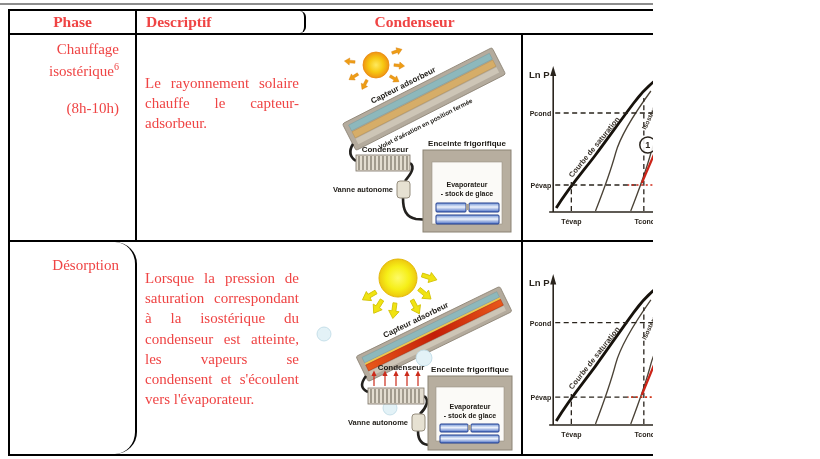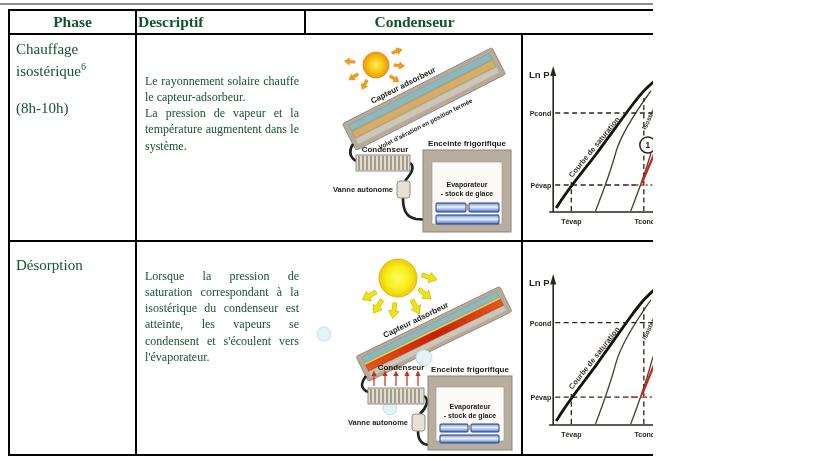--- a/index.html
+++ b/index.html
@@ -1,33 +1,33 @@
 <!DOCTYPE html>
 <html><head>
 <meta charset="utf-8">
 <style>
   html,body{margin:0;padding:0;background:#fff;}
   .page{position:relative;width:653px;height:459px;background:#ffffff;overflow:hidden;
-        font-family:"Liberation Serif", serif;color:#14532d;}
+        font-family:"Liberation Serif", serif;color:#ef4444;}
   .top-rule{position:absolute;left:0;top:3px;width:820px;height:2px;background:#8d8d8d;}
   .doc-table{position:absolute;left:8px;top:9px;width:808px;height:447px;
              border:2px solid #000;box-sizing:border-box;display:grid;
              grid-template-rows:24px 207px 1fr;background:#fff;}
   .trow{display:grid;grid-template-columns:127px 169px 217px 1fr;box-sizing:border-box;}
   .thead{border-bottom:2px solid #000;}
   .row1{border-bottom:2px solid #000;}
   .cell{box-sizing:border-box;overflow:hidden;position:relative;}
   .br{border-right:2px solid #000;}
   .hcell{font-weight:bold;font-size:15.5px;display:flex;align-items:center;justify-content:center;}
-  .hcell.left{justify-content:flex-start;padding-left:1px;}
-  .phase-cell{font-size:15px;line-height:1.3;padding:5px 16px 0 6px;}
+  .hcell.left{justify-content:flex-start;padding-left:9px;border-radius:6px;}
+  .phase-cell{font-size:15px;line-height:1.3;padding:5px 16px 0 6px;text-align:right;}
   .phase-cell sup{font-size:10px;}
   .phase-cell .time{margin-top:18px;}
-  .row2 .phase-cell{padding-top:12px;}
-  .desc-cell{font-size:12px;line-height:1.345;padding:38px 7px 12px 8px;text-align:justify;}
+  .row2 .phase-cell{padding-top:12px;border-radius:22px;}
+  .desc-cell{font-size:15px;line-height:1.345;padding:38px 7px 12px 8px;text-align:justify;}
   .row2 .desc-cell{padding-top:26px;}
   .desc-cell p{margin:0;}
   svg{display:block;}
   svg text{font-family:"Liberation Sans", sans-serif;}
   .lbl{font-weight:bold;fill:#1e1b16;}
   .dlbl{font-weight:bold;fill:#2a241d;}
   .blbl{font-weight:bold;fill:#3a332b;}
 </style>
 </head>
 <body>
@@ -69,21 +69,20 @@
       <div class="cell hcell">Condenseur</div>
     </div>
 
     <div class="trow row1">
       <div class="cell br phase-cell">
         <span>Chauffage isostérique</span><sup>6</sup>
         <div class="time">(8h-10h)</div>
       </div>
       <div class="cell desc-cell">
         <p>Le rayonnement solaire chauffe le capteur-adsorbeur.</p>
-        <p>La pression de vapeur et la température augmentent dans le système.</p>
       </div>
 
       <div class="cell br">
         <svg width="215" height="205" viewBox="0 0 215 205">
 
           <circle cx="70" cy="30" r="13" fill="url(#sun1)" stroke="#e8890c" stroke-width="0.8"></circle>
           <g fill="#ee9d15" stroke="#d97f08" stroke-width="0.5">
             <use href="#blkArrow" transform="translate(86,18) rotate(-20) scale(0.85)"></use>
             <use href="#blkArrow" transform="translate(88,30) rotate(6) scale(0.85)"></use>
             <use href="#blkArrow" transform="translate(84,41) rotate(32) scale(0.85)"></use>

